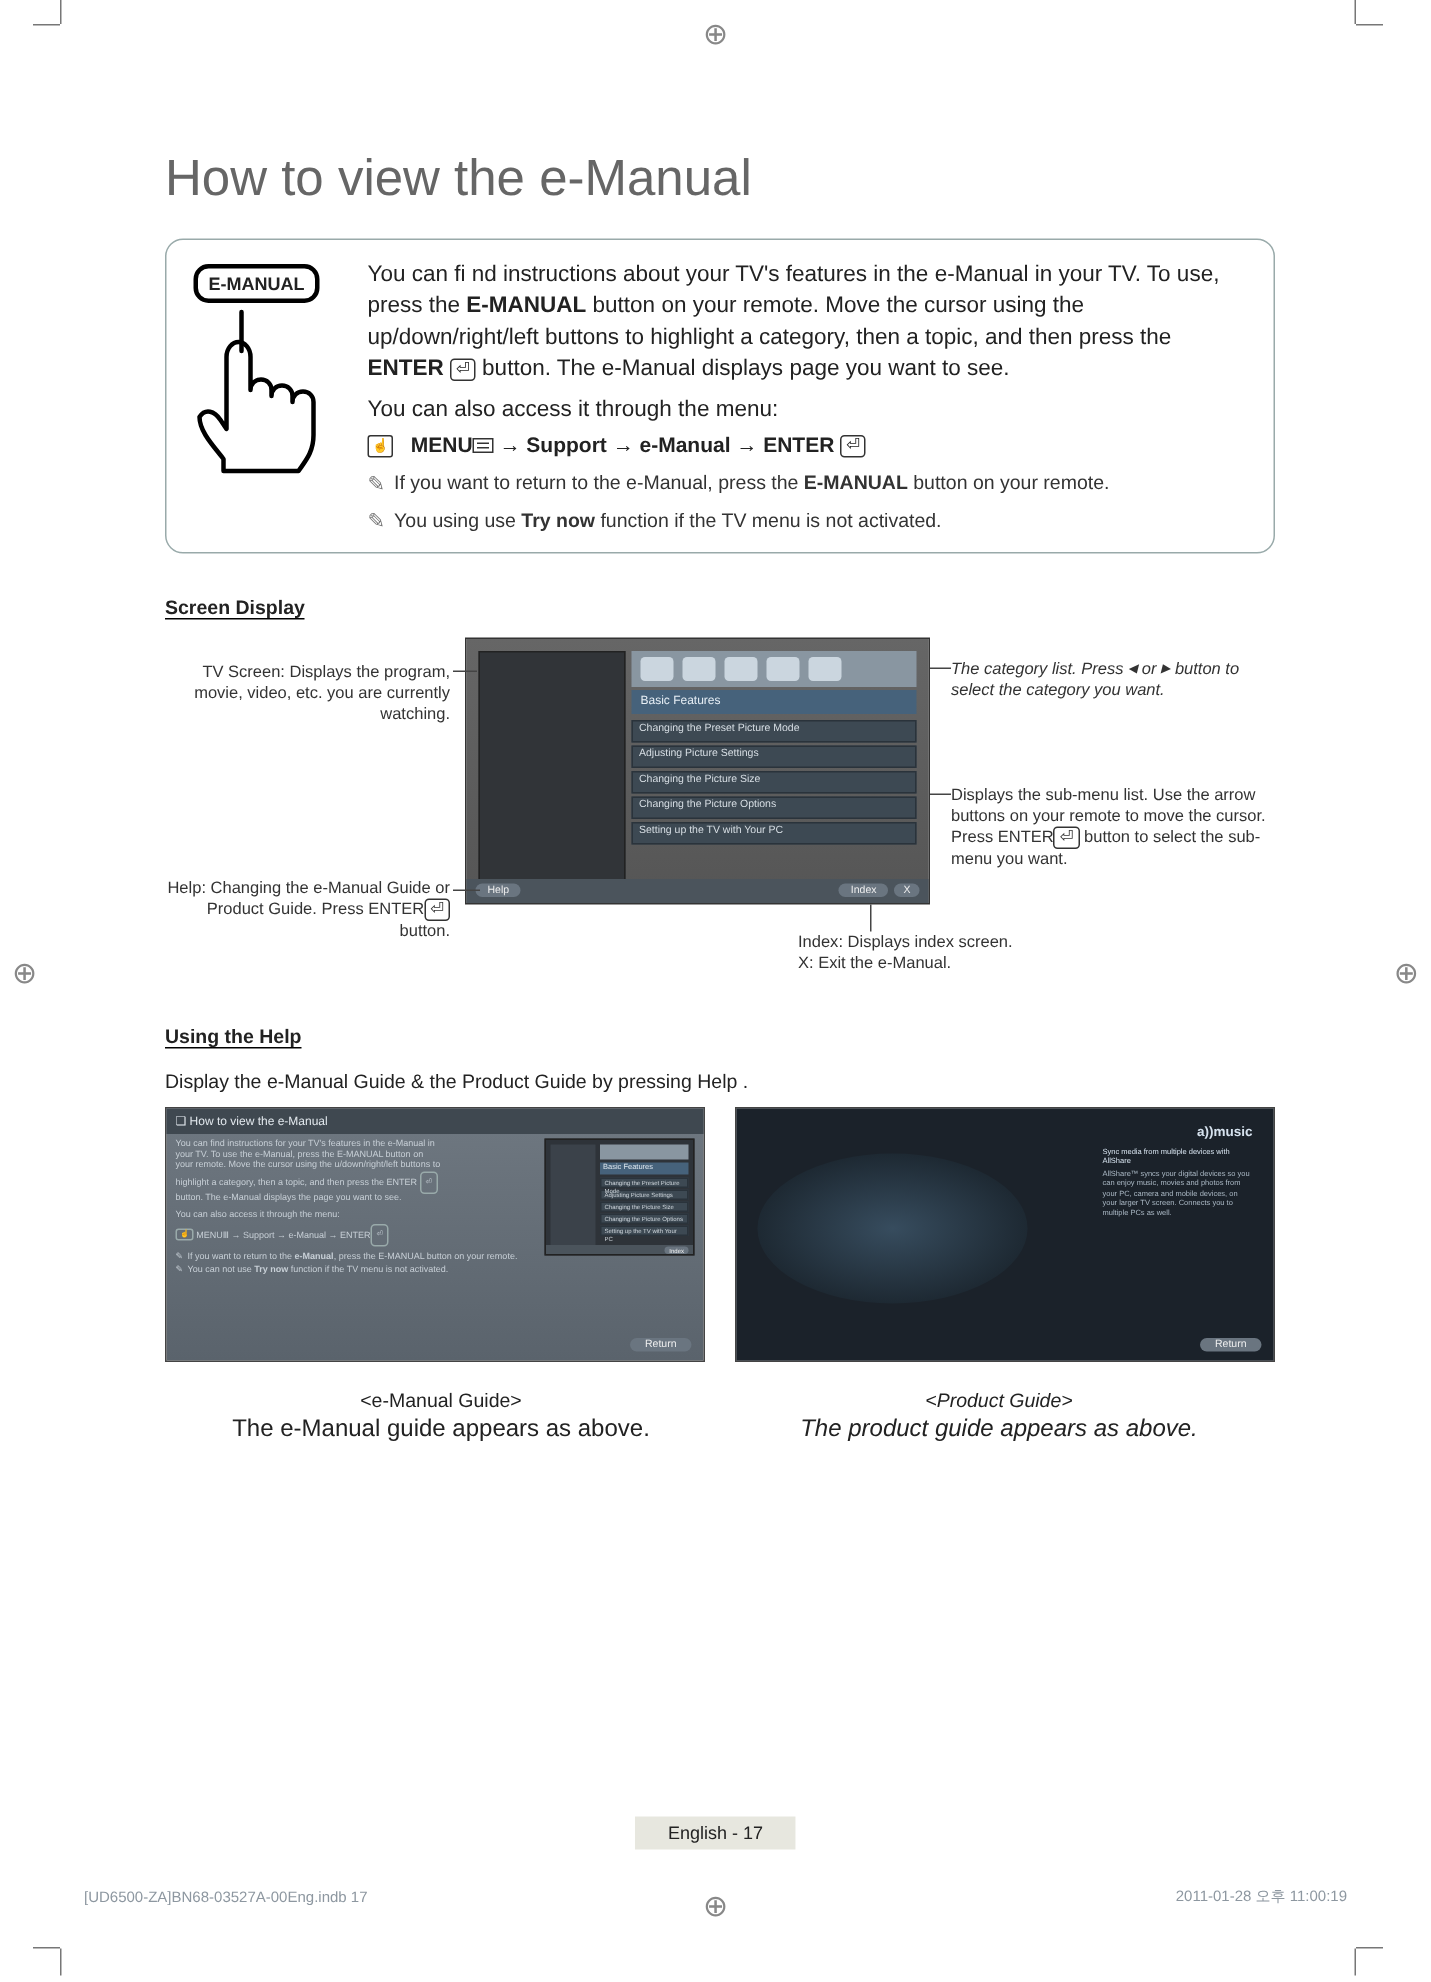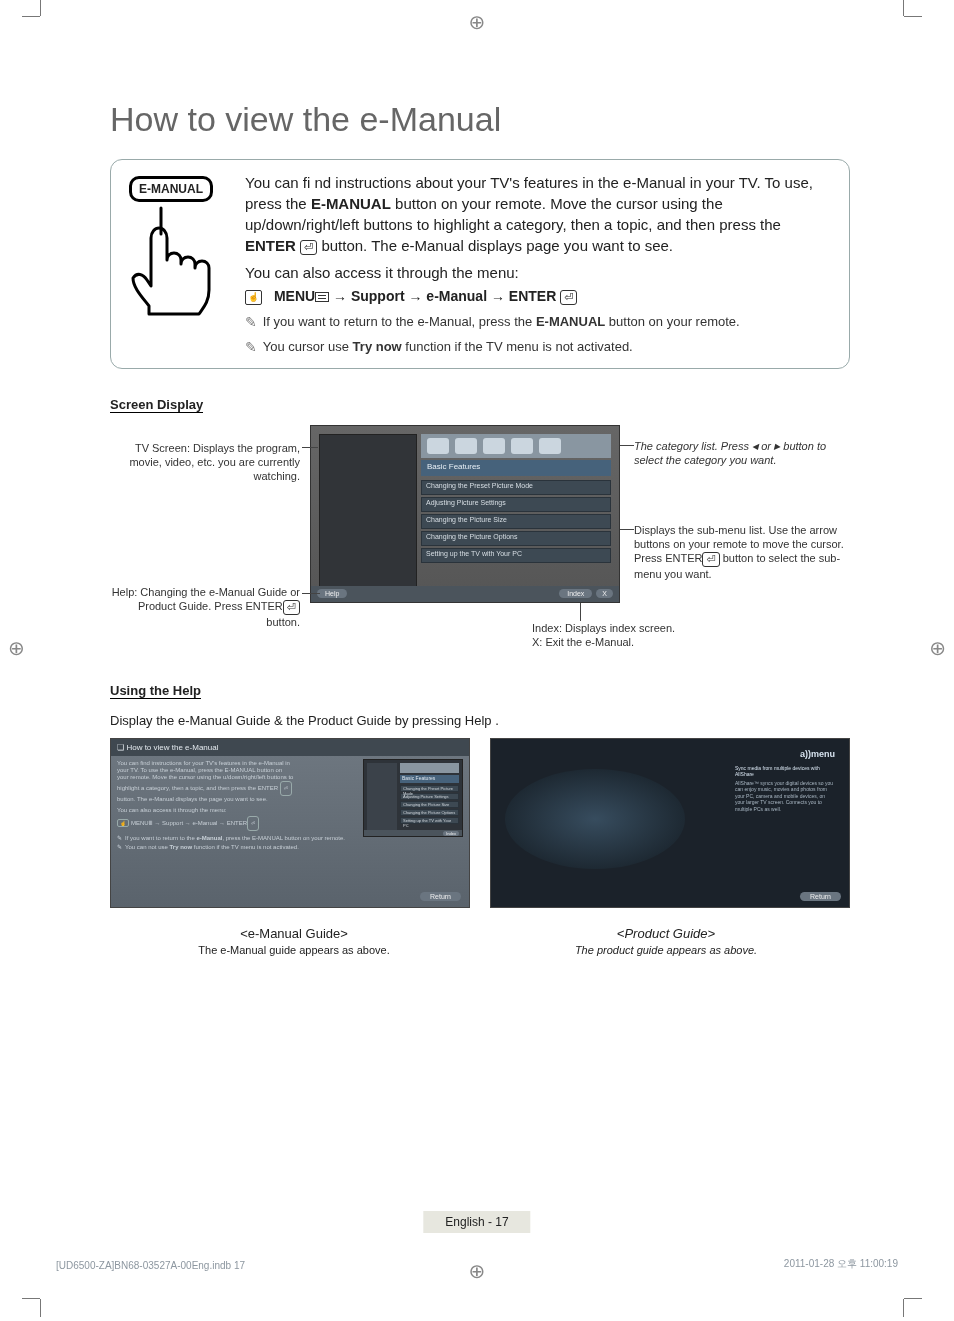--- a/index.html
+++ b/index.html
@@ -171,21 +171,21 @@
   }
   .help-card.product .pg-logo {
     position:absolute; right:14px; top:10px; font-size:9px; color:#d6e2ee; font-weight:600;
   }
   .help-card.product .pg-text {
     position:absolute; right:14px; top:26px; width:100px;
     font-size:5px; color:#a9b7c3; line-height:1.3; text-align:left;
   }
   .help-caption { text-align:center; font-size:13px; margin-top:8px;}
   .help-caption .hc1 { font-weight:400; }
-  .help-caption .hc2 { font-size:11px; margin-top:3px; }
+  .help-caption .hc2 { font-size:16px; margin-top:3px; }
 
   .pagefoot {
     position:absolute; left:50%; transform:translateX(-50%);
     bottom:88px;
     background:#e7e7df; padding:4px 22px; font-size:12px;
   }
   .printfoot-left { position:absolute; left:56px; bottom:50px; font-size:10px; color:#8d97a0; }
   .printfoot-right{ position:absolute; right:56px; bottom:50px; font-size:10px; color:#8d97a0; }
   .tri { font-size:8px; vertical-align:1px; }
 </style>
@@ -235,21 +235,21 @@
         <span class="note-icon">✎</span>
         <span>
           <span>If you want to return to the e-Manual, press the </span>
           <span class="bold">E-MANUAL</span>
           <span> button on your remote.</span>
         </span>
       </div>
       <div class="note-row">
         <span class="note-icon">✎</span>
         <span>
-          <span>You cursor use </span>
+          <span>You using use </span>
           <span class="bold">Try now</span>
           <span> function if the TV menu is not activated.</span>
         </span>
       </div>
     </div>
   </div>
 
   
   <div class="section-head">Screen Display</div>
 
@@ -351,21 +351,21 @@
         <div class="mfoot">
             <span>Index</span>
           </div>
       </div>
       <span class="hc-return">Return</span>
     </div>
 
     <div class="help-card product">
       <div class="pg-dark"></div>
       <div class="pg-cloud"></div>
-      <div class="pg-logo">a))menu</div>
+      <div class="pg-logo">a))music</div>
       <div class="pg-text">
         <div style="color:#d6e2ee;margin-bottom:2px;">Sync media from multiple devices with AllShare</div>
         <div>AllShare™ syncs your digital devices so you can enjoy music, movies and photos from your PC, camera and mobile devices, on your larger TV screen. Connects you to multiple PCs as well.</div>
       </div>
       <span class="hc-return">Return</span>
     </div>
   </div>
 
   <div class="help-row" style="gap:4px;">
     <div class="help-caption" style="flex:1;">

